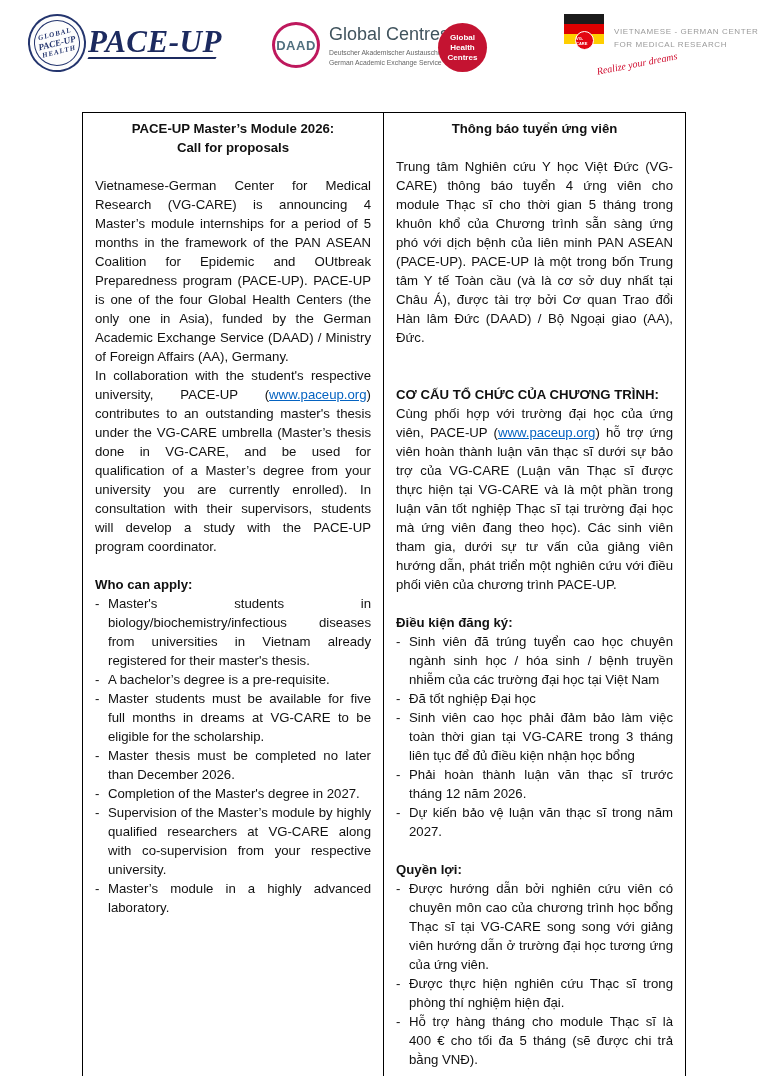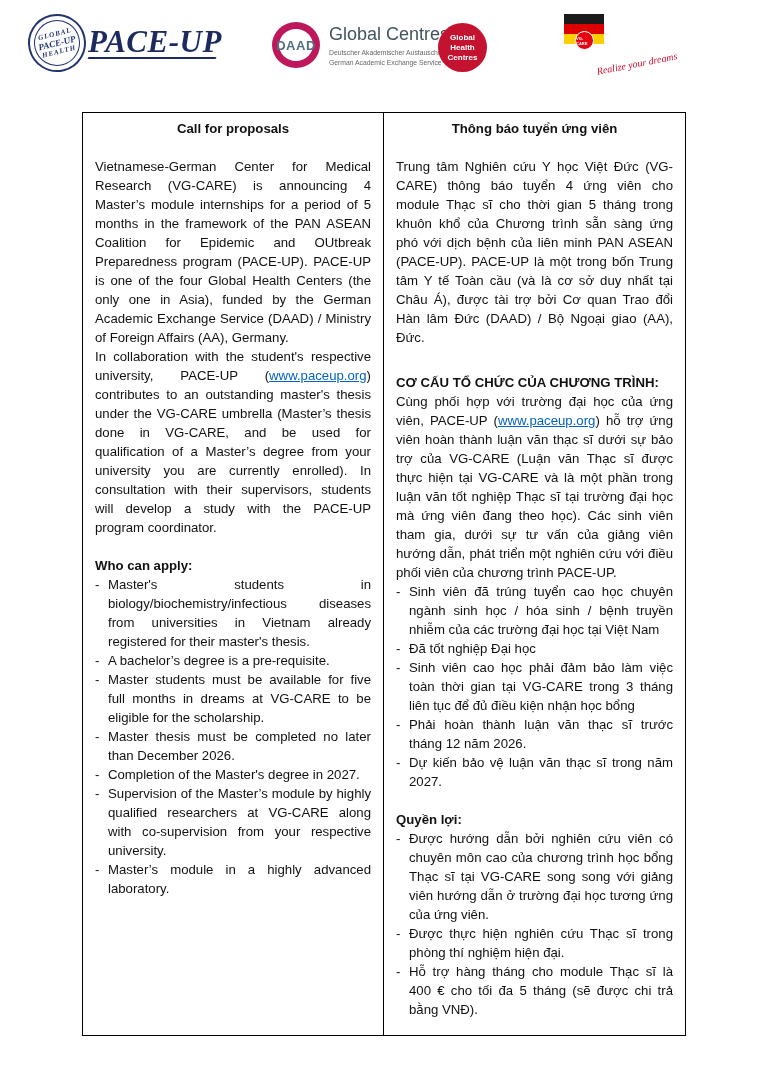--- a/index.html
+++ b/index.html
@@ -17,21 +17,21 @@
   .seal::after { content:""; position:absolute; inset:4px; border:1px solid #24356e; border-radius:50%; }
   .seal span { color:#24356e; font-family:"Liberation Serif",serif; font-style:italic; font-weight:700; z-index:1; }
   .seal-t1 { font-size:7px; letter-spacing:1px; }
   .seal-t2 { font-size:9px; }
   .wordmark-wrap { position:relative; margin-left:2px; }
   .wordmark { font-family:"Liberation Serif",serif; font-style:italic; font-weight:700;
               font-size:31px; color:#1c2a5f; letter-spacing:.5px; white-space:nowrap; }
   .wordmark-underline { height:2px; background:#1c2a5f; width:96%; transform:translateY(-3px) skewX(-30deg); }
 
   .daad-logo { position:absolute; left:272px; top:22px; display:flex; }
-  .daad-ellipse { width:48px; height:46px; border:7px solid #be185d; border-radius:50%;
+  .daad-ellipse { width:48px; height:46px; border:3px solid #be185d; border-radius:50%;
                   display:flex; align-items:center; justify-content:center; flex:none; }
   .daad-acronym { font-size:13px; font-weight:700; color:#51707f; letter-spacing:.5px; }
   .daad-text { margin-left:9px; padding-top:2px; }
   .daad-title { font-size:18px; color:#41545e; }
   .daad-sub { margin-top:3px; font-size:6.8px; line-height:1.45; color:#666; }
 
   .ghc-badge { position:absolute; left:438px; top:23px; width:49px; height:49px; border-radius:50%;
                background:#c41331; color:#fff; display:flex; flex-direction:column; align-items:center;
                justify-content:center; font-size:8px; font-weight:700; line-height:1.25; text-align:center; }
 
@@ -48,21 +48,21 @@
 
   
   .doc-wrap { padding-top:112px; }
   .doc-table { width:604px; margin:0 auto; border:1.5px solid #000; display:flex; background:#fff; }
   .col { width:50%; padding:6px 12px 16px 12px; font-size:13.2px; line-height:19px; }
   .col-en { border-right:1.5px solid #000; }
   .title { text-align:center; font-weight:700; }
   .heading { font-weight:700; }
   .para { text-align:justify; }
   .gap { margin-top:19px; }
-  .gap2 { margin-top:26px; }
+  .gap2 { margin-top:38px; }
   .bullet { display:flex; }
   .dash { width:13px; flex:0 0 13px; }
   .btext { flex:1; text-align:justify; }
   .link { color:#0563c1; text-decoration:underline; cursor:pointer; }
 </style>
 </head>
 <body>
 
 <div class="page">
 
@@ -99,27 +99,32 @@
 
   <div class="vgcare-logo">
     <div class="vg-flag">
       <div class="stripe black"></div>
       <div class="stripe red"></div>
       <div class="stripe gold"></div>
       <div class="vg-circle">
         <span>VG-CARE</span>
       </div>
     </div>
+    <div class="vg-name">
+      <div>VIETNAMESE - GERMAN CENTER</div>
+      <div>FOR MEDICAL RESEARCH</div>
+    </div>
     <div class="vg-slogan">Realize your dreams</div>
   </div>
 
   <div class="doc-wrap">
     <div class="doc-table">
 
       <div class="col col-en">
+        <div class="title">PACE-UP Master’s Module 2026:</div>
         <div class="title">Call for proposals</div>
 
         <p class="para gap">Vietnamese-German Center for Medical Research (VG-CARE) is announcing 4 Master’s module internships for a period of 5 months in the framework of the PAN ASEAN Coalition for Epidemic and OUtbreak Preparedness program (PACE-UP). PACE-UP is one of the four Global Health Centers (the only one in Asia), funded by the German Academic Exchange Service (DAAD) / Ministry of Foreign Affairs (AA), Germany.</p>
 
         <p class="para"><span>In collaboration with the student's respective university, PACE-UP (</span><span class="link">www.paceup.org</span><span>) contributes to an outstanding master's thesis under the VG-CARE umbrella (Master’s thesis done in VG-CARE, and be used for qualification of a Master’s degree from your university you are currently enrolled). In consultation with their supervisors, students will develop a study with the PACE-UP program coordinator.</span></p>
 
         <div class="heading gap">Who can apply:</div>
         <div class="bullet">
             <span class="dash">-</span>
             <span class="btext">Master's students in biology/biochemistry/infectious diseases from universities in Vietnam already registered for their master's thesis.</span>
@@ -152,20 +157,21 @@
       </div>
 
       <div class="col col-vi">
         <div class="title">Thông báo tuyển ứng viên</div>
 
         <p class="para gap">Trung tâm Nghiên cứu Y học Việt Đức (VG-CARE) thông báo tuyển 4 ứng viên cho module Thạc sĩ cho thời gian 5 tháng trong khuôn khổ của Chương trình sẵn sàng ứng phó với dịch bệnh của liên minh PAN ASEAN (PACE-UP). PACE-UP là một trong bốn Trung tâm Y tế Toàn cầu (và là cơ sở duy nhất tại Châu Á), được tài trợ bởi Cơ quan Trao đổi Hàn lâm Đức (DAAD) / Bộ Ngoại giao (AA), Đức.</p>
 
         <div class="heading gap2">CƠ CẤU TỔ CHỨC CỦA CHƯƠNG TRÌNH:</div>
         <p class="para"><span>Cùng phối hợp với trường đại học của ứng viên, PACE-UP (</span><span class="link">www.paceup.org</span><span>) hỗ trợ ứng viên hoàn thành luận văn thạc sĩ dưới sự bảo trợ của VG-CARE (Luận văn Thạc sĩ được thực hiện tại VG-CARE và là một phần trong luận văn tốt nghiệp Thạc sĩ tại trường đại học mà ứng viên đang theo học). Các sinh viên tham gia, dưới sự tư vấn của giảng viên hướng dẫn, phát triển một nghiên cứu với điều phối viên của chương trình PACE-UP.</span></p>
 
+        <div class="heading gap">Điều kiện đăng ký:</div>
         <div class="bullet">
             <span class="dash">-</span>
             <span class="btext">Sinh viên đã trúng tuyển cao học chuyên ngành sinh học / hóa sinh / bệnh truyền nhiễm của các trường đại học tại Việt Nam</span>
           </div>
         <div class="bullet">
             <span class="dash">-</span>
             <span class="btext">Đã tốt nghiệp Đại học</span>
           </div>
         <div class="bullet">
             <span class="dash">-</span>

